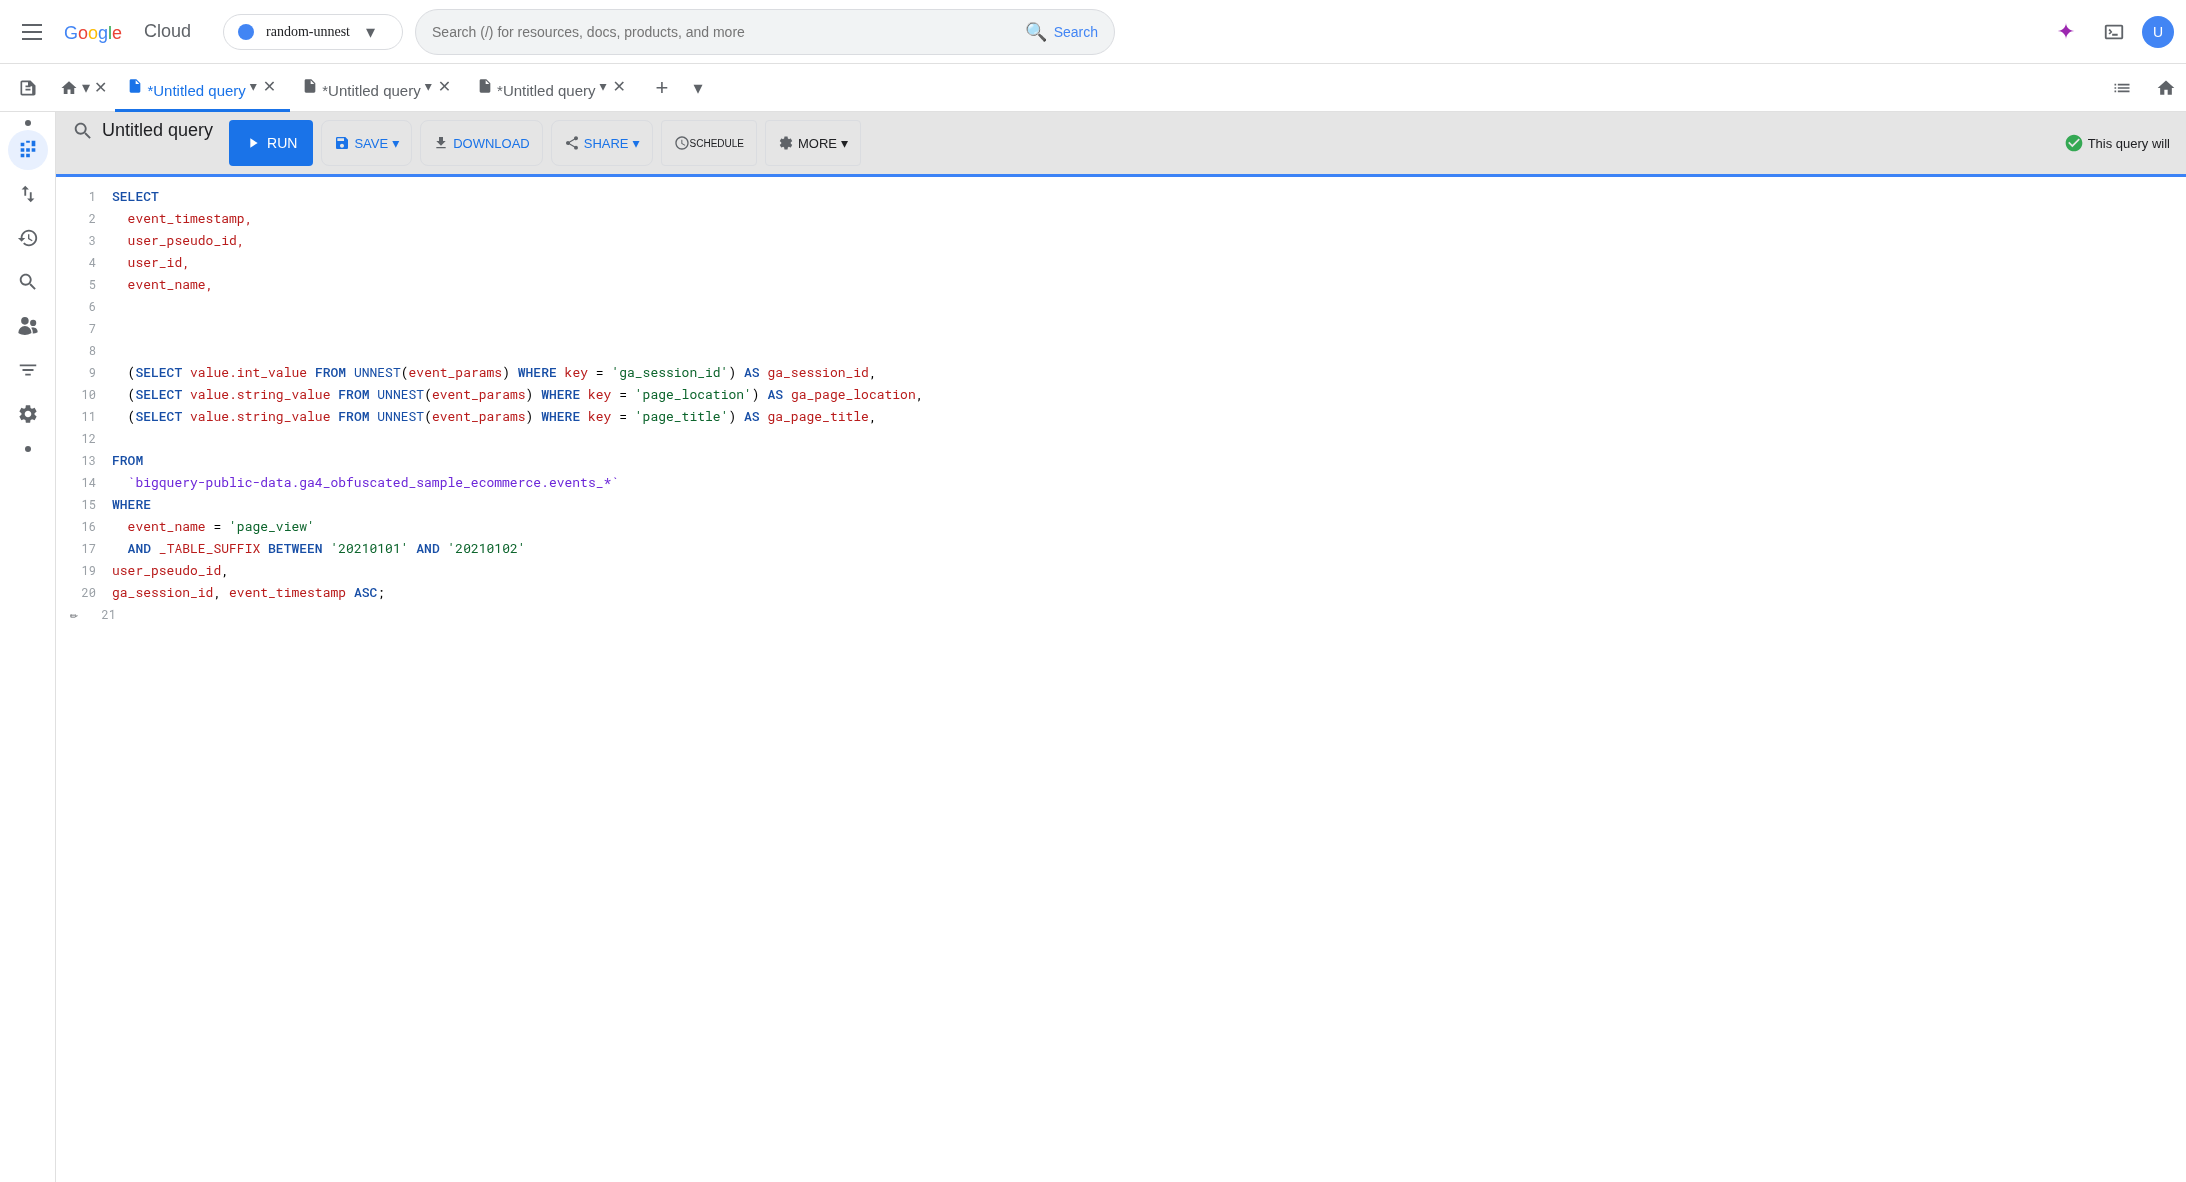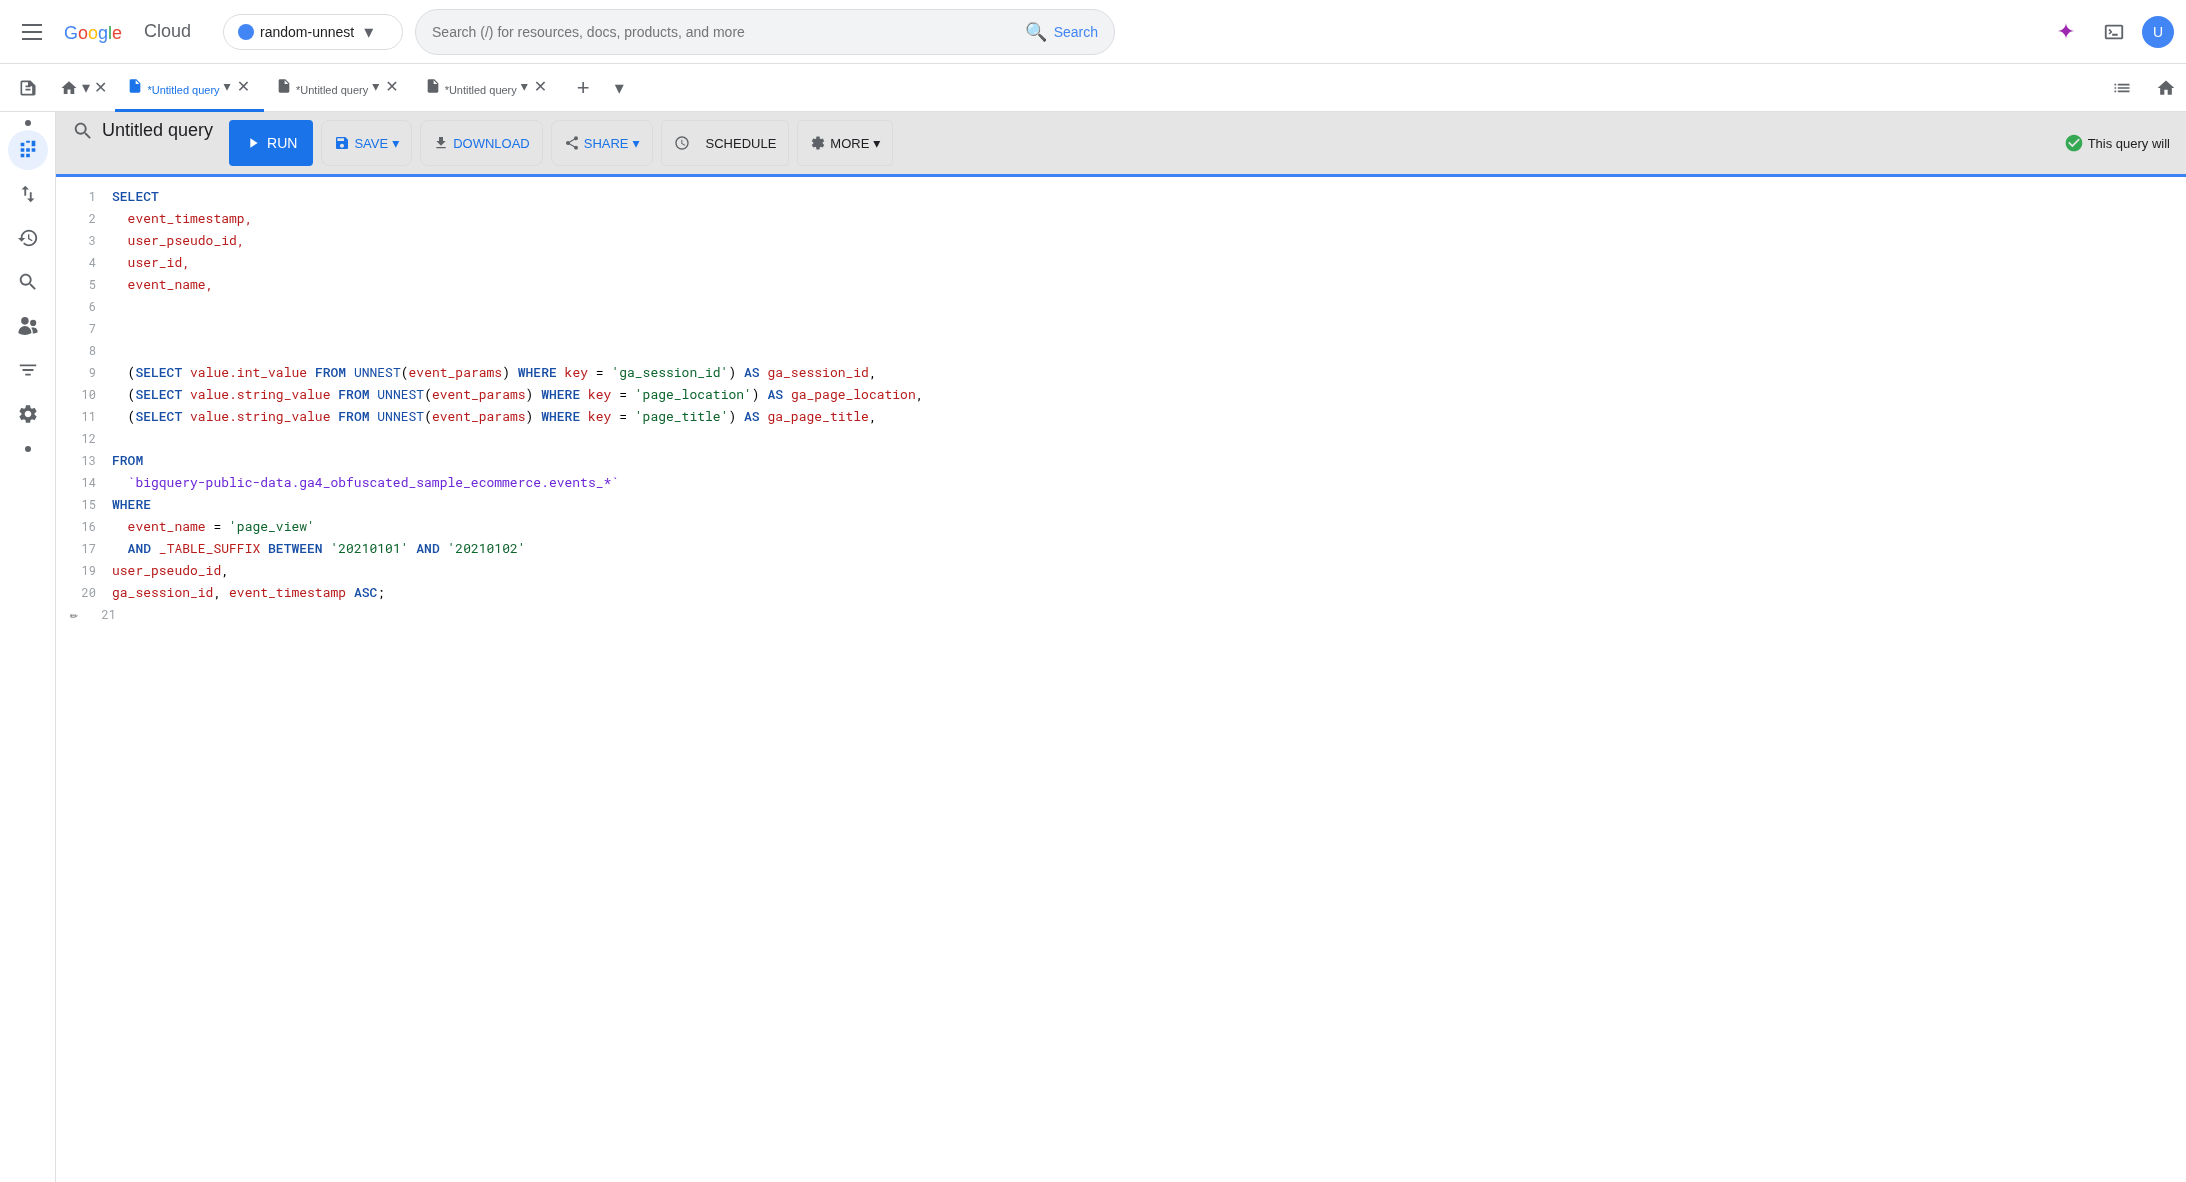--- a/index.html
+++ b/index.html
@@ -16,23 +16,23 @@
       background: #fff;
     }
     .hamburger-btn {
       width: 40px; height: 40px;
       display: flex; flex-direction: column; justify-content: center; align-items: center; gap: 5px;
       cursor: pointer; border-radius: 50%; border: none; background: transparent;
     }
     .hamburger-btn span { width: 20px; height: 2px; background: #5f6368; display: block; }
     .logo-area { display: flex; align-items: center; gap: 6px; margin-right: 20px; }
     .project-selector {
-      display: flex; align-items: center; gap: 6px;
+      display: flex; align-items: center; gap: 12px;
       border: 1px solid #dadce0; border-radius: 24px;
-      padding: 6px 14px; cursor: pointer; min-width: 180px;
+      padding: 6px 14px; cursor: pointer; min-width: 180px; font-family: Liberation Serif, serif;
     }
     .project-selector .dot { width: 16px; height: 16px; border-radius: 50%; background: #4285f4; display: inline-block; }
     .project-name { font-size: 14px; color: #202124; }
     .chevron-down { font-size: 18px; color: #5f6368; margin-left: 4px; }
 
     .search-bar {
       flex: 1;
       display: flex; align-items: center;
       border: 1px solid #dadce0; border-radius: 24px;
       padding: 11px 16px; gap: 8px;
@@ -82,21 +82,21 @@
     .tab {
       display: flex; align-items: center; gap: 4px;
       padding: 0 12px; height: 48px; cursor: pointer;
       border: none; background: transparent; color: #5f6368; font-size: 13px;
       border-bottom: 3px solid transparent;
       white-space: nowrap;
     }
     .tab.active {
       color: #1a73e8; border-bottom: 3px solid #1a73e8;
     }
-    .tab-label { font-size: 11px; margin-top: 8px; }
+    .tab-label { font-size: 15px; margin-top: 8px; }
     .tab-chevron { font-size: 14px; color: #5f6368; }
     .tab-close { font-size: 16px; color: #5f6368; cursor: pointer; padding: 2px; border-radius: 50%; }
 
     .tab-add-btn {
       width: 36px; height: 36px; border-radius: 50%; border: none;
       background: transparent; cursor: pointer; display: flex; align-items: center; justify-content: center;
       color: #5f6368; font-size: 22px; margin-left: 4px;
     }
     .tab-more-btn {
       width: 36px; height: 36px; border-radius: 50%; border: none;
@@ -141,21 +141,21 @@
       display: flex; align-items: center; gap: 6px;
       background: #1a73e8; color: #fff; border: none; border-radius: 4px;
       padding: 8px 16px; font-size: 14px; font-weight: 500; cursor: pointer;
     }
     .toolbar-btn {
       display: flex; align-items: center; gap: 4px;
       background: transparent; color: #1a73e8; border: 1px solid #dadce0;
       border-radius: 8px; padding: 6px 12px; font-size: 13px; cursor: pointer;
     }
     .toolbar-btn-chevron { font-size: 14px; }
-    .schedule-btn { display: flex; align-items: center; gap: 16px; background: transparent; color: #202124; border: 1px solid #dadce0; border-radius: 4px; padding: 14px 12px; font-size: 13px; cursor: pointer; }
+    .schedule-btn { display: flex; align-items: center; gap: 0; background: transparent; color: #202124; border: 1px solid #dadce0; border-radius: 4px; padding: 14px 12px; font-size: 10px; cursor: pointer; }
     .more-btn { display: flex; align-items: center; gap: 4px; background: transparent; color: #202124; border: 1px solid #dadce0; border-radius: 4px; padding: 6px 12px; font-size: 13px; cursor: pointer; }
     .query-status { display: flex; align-items: center; gap: 4px; margin-left: auto; font-size: 13px; color: #202124; }
 
     
     .code-editor {
       flex: 1; overflow-y: auto;
       background: #fff;
       font-family: 'Roboto Mono', 'Courier New', monospace;
       font-size: 13px;
       padding: 8px 0;

